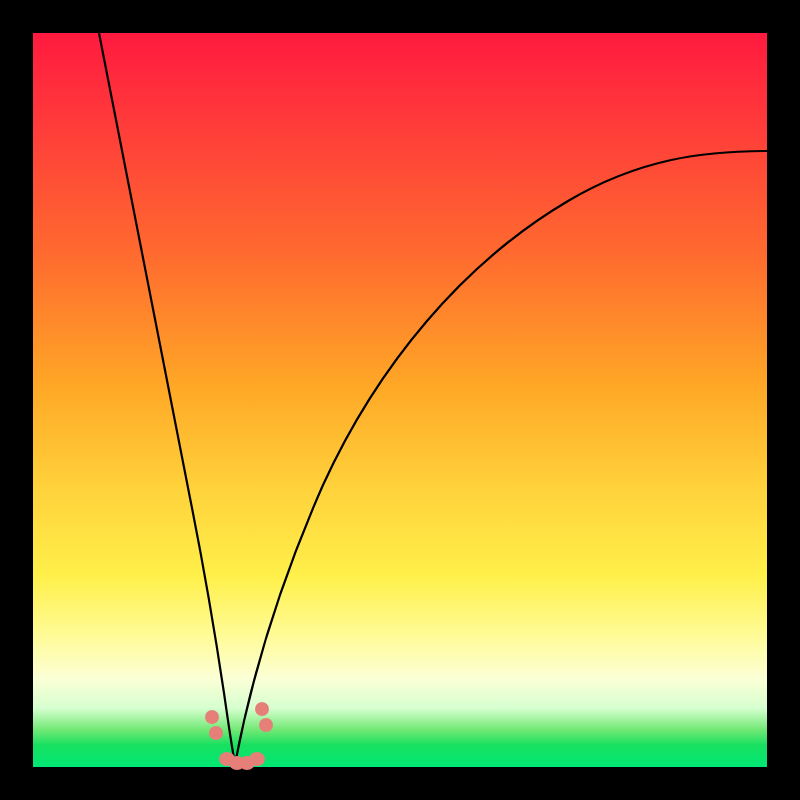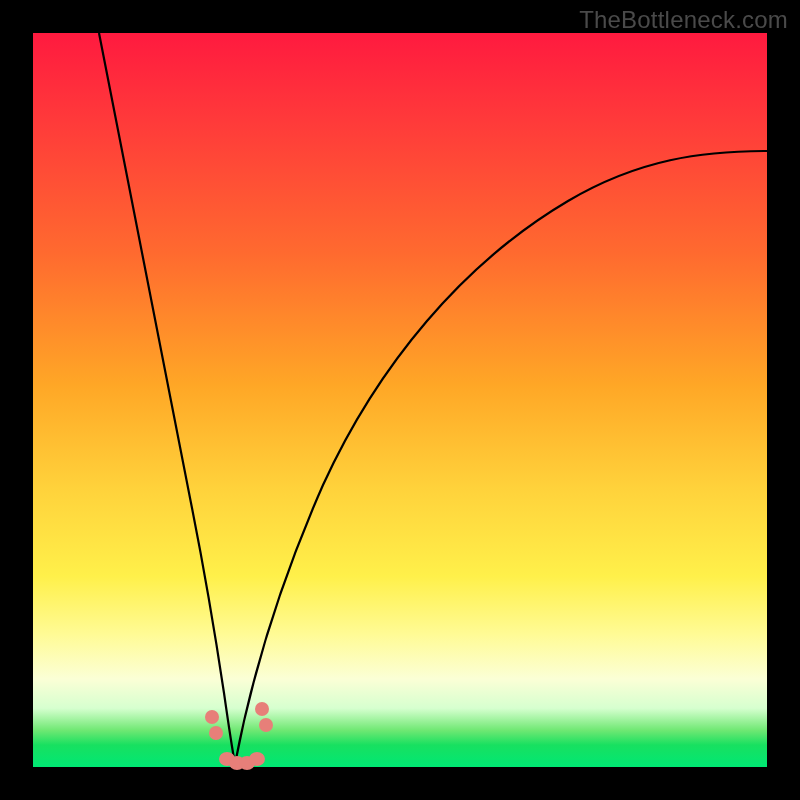--- a/index.html
+++ b/index.html
@@ -68,21 +68,20 @@
   .blob {
     fill: #e77f79;
     stroke: none;
   }
 </style>
 </head>
 <body>
 
 <div class="frame">
 
-  <div class="watermark">TheBottleneck.com</div>
 
   <div class="plot-area">
     <svg class="curve-layer" viewBox="0 0 734 734">
       <path class="curve" d="M 66 0
                C 98 170, 130 330, 158 470
                C 172 540, 182 600, 191 660
                C 196 695, 199 715, 202 731"></path>
       <path class="curve" d="M 202 731
                C 214 668, 238 570, 290 452
                C 345 332, 430 230, 535 168

